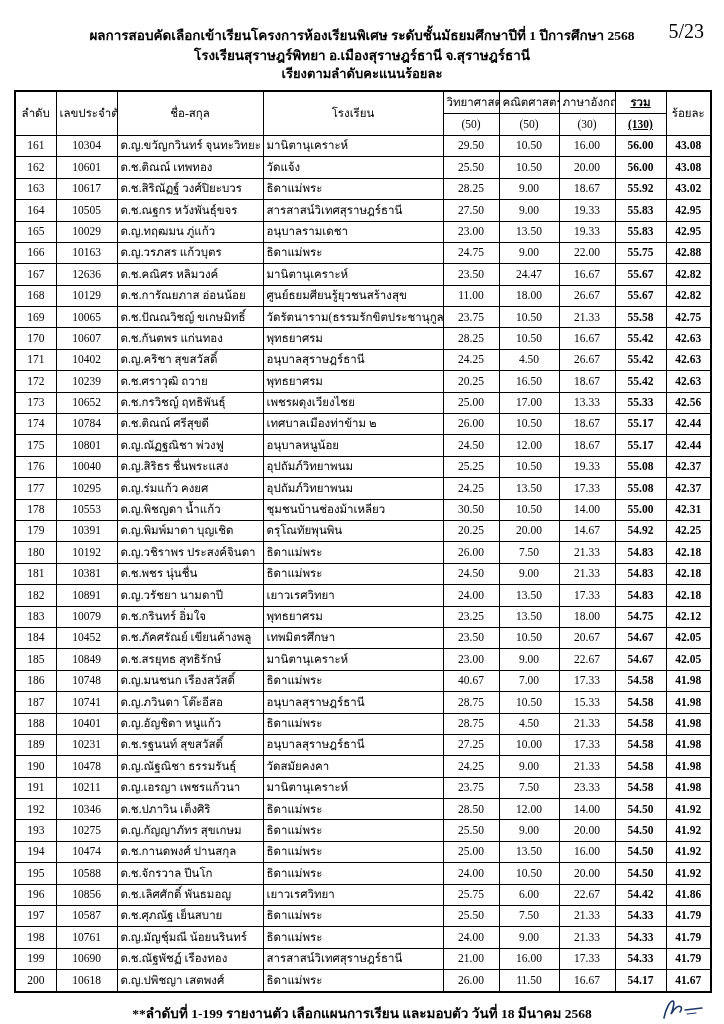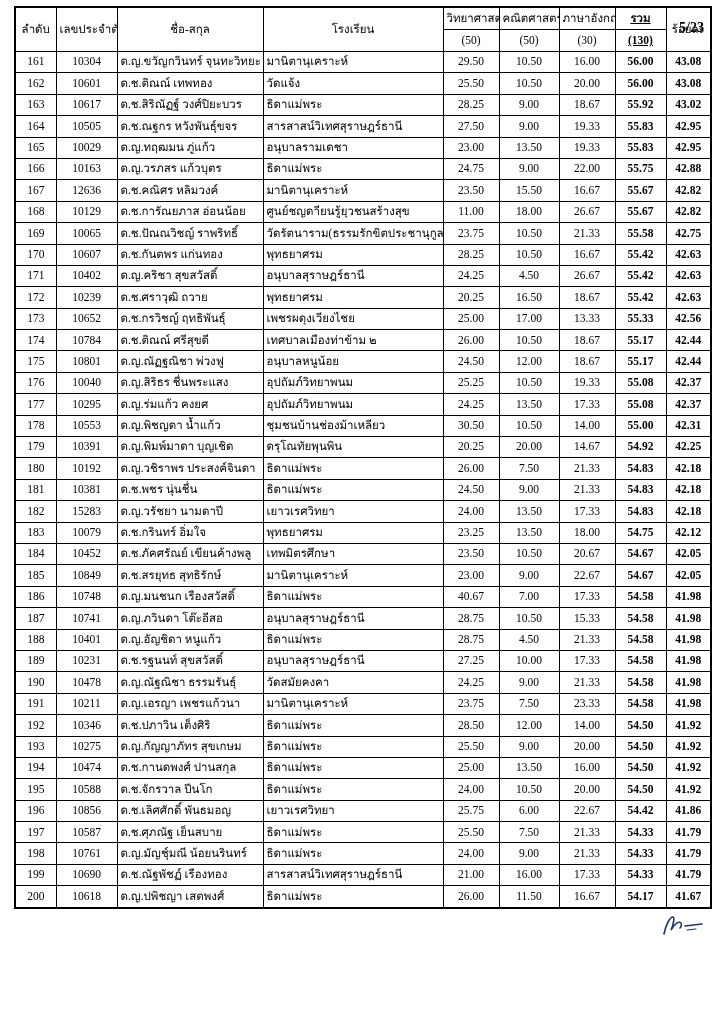--- a/index.html
+++ b/index.html
@@ -7,21 +7,21 @@
     position:relative;
     width:724px;height:1024px;
     background:#ffffff;
     font-family:"Liberation Serif","DejaVu Serif",serif;
     color:#000;
     box-sizing:border-box;
     overflow:hidden;
   }
   .page-number{
     position:absolute;top:20px;right:20px;
-    font-size:14px;font-weight:700;
+    font-size:20px;font-weight:400;
   }
   .headings{padding-top:26px;text-align:center;line-height:1.45;}
   .title{font-size:13.5px;font-weight:bold;}
   .subtitle{font-size:13.5px;font-weight:bold;}
   .subtitle2{font-size:13px;font-weight:bold;}
   table.results{
     margin:6px 14px 0 14px;
     border-collapse:collapse;
     table-layout:fixed;
     width:696px;
@@ -53,20 +53,25 @@
     position:absolute;right:18px;top:-4px;
   }
 </style>
 </head>
 <body>
 
 <div class="page">
 
   <div class="page-number">5/23</div>
 
+  <div class="headings">
+    <div class="title">ผลการสอบคัดเลือกเข้าเรียนโครงการห้องเรียนพิเศษ ระดับชั้นมัธยมศึกษาปีที่ 1 ปีการศึกษา 2568</div>
+    <div class="subtitle">โรงเรียนสุราษฎร์พิทยา อ.เมืองสุราษฎร์ธานี จ.สุราษฎร์ธานี</div>
+    <div class="subtitle2">เรียงตามลำดับคะแนนร้อยละ</div>
+  </div>
 
   <table class="results">
     <colgroup>
       <col style="width:41px">
         <col style="width:61px">
         <col style="width:146px">
         <col style="width:180px">
       <col style="width:56px">
         <col style="width:60px">
         <col style="width:56px">
@@ -158,40 +163,40 @@
       <td class="c">22.00</td>
       <td class="c b">55.75</td>
       <td class="c b">42.88</td>
     </tr>
         <tr>
       <td class="c">167</td>
       <td class="c">12636</td>
       <td class="l">ด.ช.คณิศร หลิมวงค์</td>
       <td class="l">มานิตานุเคราะห์</td>
       <td class="c">23.50</td>
-      <td class="c">15.50</td>
+      <td class="c">24.47</td>
       <td class="c">16.67</td>
       <td class="c b">55.67</td>
       <td class="c b">42.82</td>
     </tr>
         <tr>
       <td class="c">168</td>
       <td class="c">10129</td>
       <td class="l">ด.ช.การัณยภาส อ่อนน้อย</td>
-      <td class="l">ศูนย์ชญดาียนรู้ยุวชนสร้างสุข</td>
+      <td class="l">ศูนย์ธยมศียนรู้ยุวชนสร้างสุข</td>
       <td class="c">11.00</td>
       <td class="c">18.00</td>
       <td class="c">26.67</td>
       <td class="c b">55.67</td>
       <td class="c b">42.82</td>
     </tr>
         <tr>
       <td class="c">169</td>
       <td class="c">10065</td>
-      <td class="l">ด.ช.ปัณณวิชญ์ ราพริทธิ์</td>
+      <td class="l">ด.ช.ปัณณวิชญ์ ขเกษมิทธิ์</td>
       <td class="l">วัดรัตนาราม(ธรรมรักขิตประชานุกูล)</td>
       <td class="c">23.75</td>
       <td class="c">10.50</td>
       <td class="c">21.33</td>
       <td class="c b">55.58</td>
       <td class="c b">42.75</td>
     </tr>
         <tr>
       <td class="c">170</td>
       <td class="c">10607</td>
@@ -319,21 +324,21 @@
       <td class="l">ด.ช.พชร นุ่นชื่น</td>
       <td class="l">ธิดาแม่พระ</td>
       <td class="c">24.50</td>
       <td class="c">9.00</td>
       <td class="c">21.33</td>
       <td class="c b">54.83</td>
       <td class="c b">42.18</td>
     </tr>
         <tr>
       <td class="c">182</td>
-      <td class="c">15283</td>
+      <td class="c">10891</td>
       <td class="l">ด.ญ.วรัชยา นามดาปี</td>
       <td class="l">เยาวเรศวิทยา</td>
       <td class="c">24.00</td>
       <td class="c">13.50</td>
       <td class="c">17.33</td>
       <td class="c b">54.83</td>
       <td class="c b">42.18</td>
     </tr>
         <tr>
       <td class="c">183</td>
@@ -530,20 +535,21 @@
       <td class="c">26.00</td>
       <td class="c">11.50</td>
       <td class="c">16.67</td>
       <td class="c b">54.17</td>
       <td class="c b">41.67</td>
     </tr>
       </tbody>
   </table>
 
   <div class="footer-row">
+    <div class="footer-note">**ลำดับที่ 1-199 รายงานตัว เลือกแผนการเรียน และมอบตัว วันที่ 18 มีนาคม 2568</div>
     <svg class="signature" width="46" height="24" viewBox="0 0 46 24">
       <path d="M4 20 C6 10, 10 3, 13 3 C15 3, 13 12, 11 16 C15 9, 19 7, 21 9 C22 10, 21 13, 20 14" fill="none" stroke="#1f3864" stroke-width="1.6" stroke-linecap="round"></path>
       <path d="M25 12 L42 10" fill="none" stroke="#1f3864" stroke-width="1.6" stroke-linecap="round"></path>
       <path d="M27 16 L36 15" fill="none" stroke="#1f3864" stroke-width="1.2" stroke-linecap="round"></path>
     </svg>
   </div>
 
 </div>
 
 </body></html>

